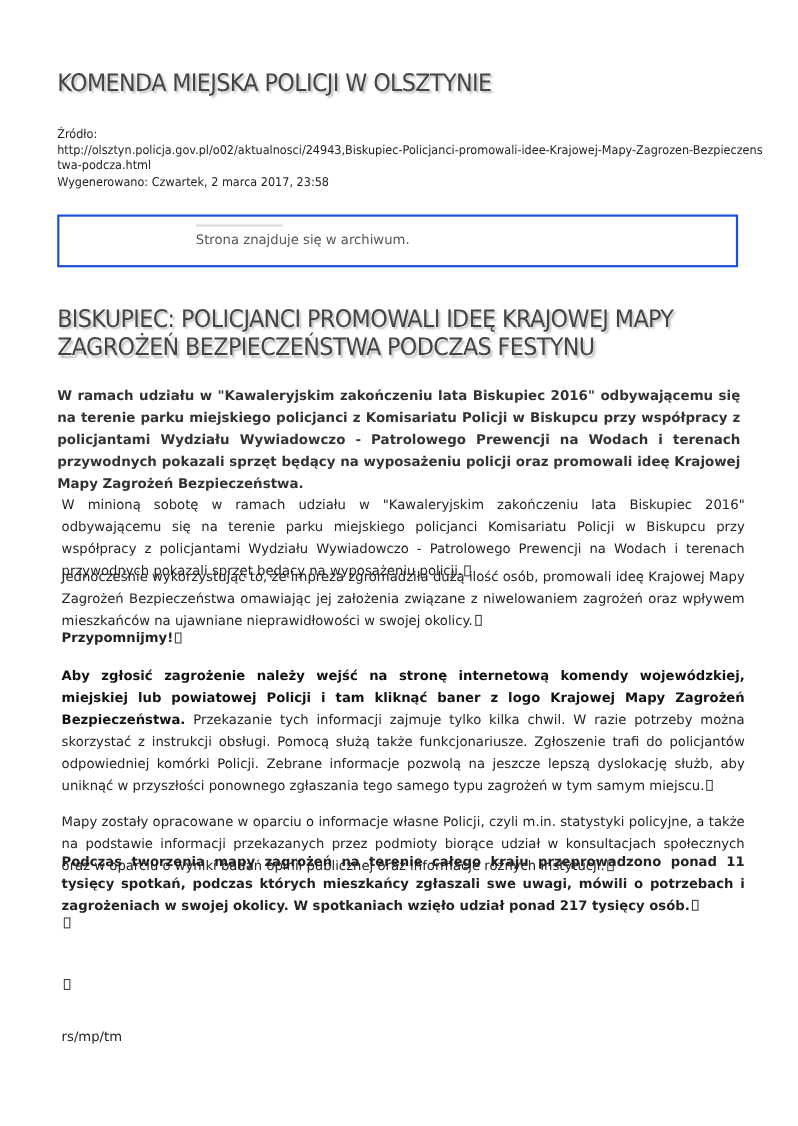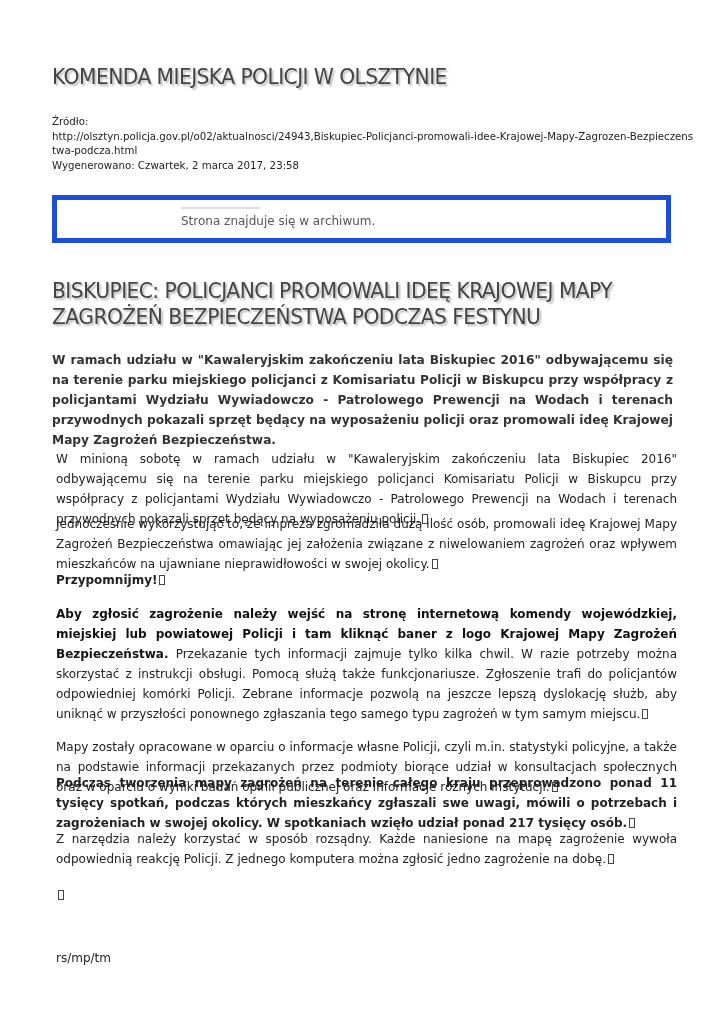--- a/index.html
+++ b/index.html
@@ -48,21 +48,21 @@
       transform-origin: left top;
       width: 668px;
     }
     .meta div { white-space: nowrap; }
     .archive-box {
       position: absolute;
       top: 195px;
       left: 0;
       width: 619px;
       height: 48px;
-      border: 5px solid #1d4ed8;
+      border: 2px solid #1d4ed8;
       box-sizing: border-box;
       background: #ffffff;
     }
     .archive-line {
       position: absolute;
       top: 7px;
       left: 124px;
       width: 79px;
       height: 2px;
       background: #dddddd;
@@ -114,21 +114,21 @@
       text-align: justify;
     }
     .p1 { top: 449px; }
     .p2 { top: 514px; }
     .p3 { top: 570px; font-weight: bold; }
     .p4 { top: 604px; }
     .p5 { top: 707px; margin-top: 30px; }
     .p6 { top: 773px; font-weight: bold; }
     .p7 { top: 829px; }
     .p8 { top: 885px; }
-    .p9 { top: 932px; margin-top: 16px; }
+    .p9 { top: 932px; }
     .body-p b { color: #111111; font-weight: bold; }
     .box-glyph {
       display: inline-block;
       width: 6px;
       height: 10px;
       border: 1px solid #444444;
       vertical-align: -1px;
       margin-left: 2px;
       box-sizing: border-box;
     }
@@ -166,19 +166,19 @@
   <p class="body-p p2"><span>Jednocześnie wykorzystując to, że impreza zgromadziła dużą ilość osób, promowali ideę Krajowej Mapy Zagrożeń Bezpieczeństwa omawiając jej założenia związane z niwelowaniem zagrożeń oraz wpływem mieszkańców na ujawniane nieprawidłowości w swojej okolicy.</span><span class="box-glyph"></span></p>
 
   <p class="body-p p3"><span>Przypomnijmy!</span><span class="box-glyph"></span></p>
 
   <p class="body-p p4"><b>Aby zgłosić zagrożenie należy wejść na stronę internetową komendy wojewódzkiej, miejskiej lub powiatowej Policji i tam kliknąć baner z logo Krajowej Mapy Zagrożeń Bezpieczeństwa.</b><span> Przekazanie tych informacji zajmuje tylko kilka chwil. W razie potrzeby można skorzystać z instrukcji obsługi. Pomocą służą także funkcjonariusze. Zgłoszenie trafi do policjantów odpowiedniej komórki Policji. Zebrane informacje pozwolą na jeszcze lepszą dyslokację służb, aby uniknąć w przyszłości ponownego zgłaszania tego samego typu zagrożeń w tym samym miejscu.</span><span class="box-glyph"></span></p>
 
   <p class="body-p p5"><span>Mapy zostały opracowane w oparciu o informacje własne Policji, czyli m.in. statystyki policyjne, a także na podstawie informacji przekazanych przez podmioty biorące udział w konsultacjach społecznych oraz w oparciu o wyniki badań opinii publicznej oraz informacje różnych instytucji.</span><span class="box-glyph"></span></p>
 
   <p class="body-p p6"><span>Podczas tworzenia mapy zagrożeń na terenie całego kraju przeprowadzono ponad 11 tysięcy spotkań, podczas których mieszkańcy zgłaszali swe uwagi, mówili o potrzebach i zagrożeniach w swojej okolicy. W spotkaniach wzięło udział ponad 217 tysięcy osób.</span><span class="box-glyph"></span></p>
 
-  <p class="body-p p7"><span>Z narzędzia należy korzystać w sposób rozsądny. Każde naniesione na mapę zagrożenie wywoła odpowiednią reakcję Policji. Z jednego komputera można zgłosić jedno zagrożenie na dobę.</span><span class="box-glyph"></span></p>
+  <p class="body-p p7"><span class="box-glyph"></span></p>
 
   <p class="body-p p8"><span class="box-glyph"></span></p>
 
   <p class="body-p p9">rs/mp/tm</p>
 
 </div>
 
 </body></html>

